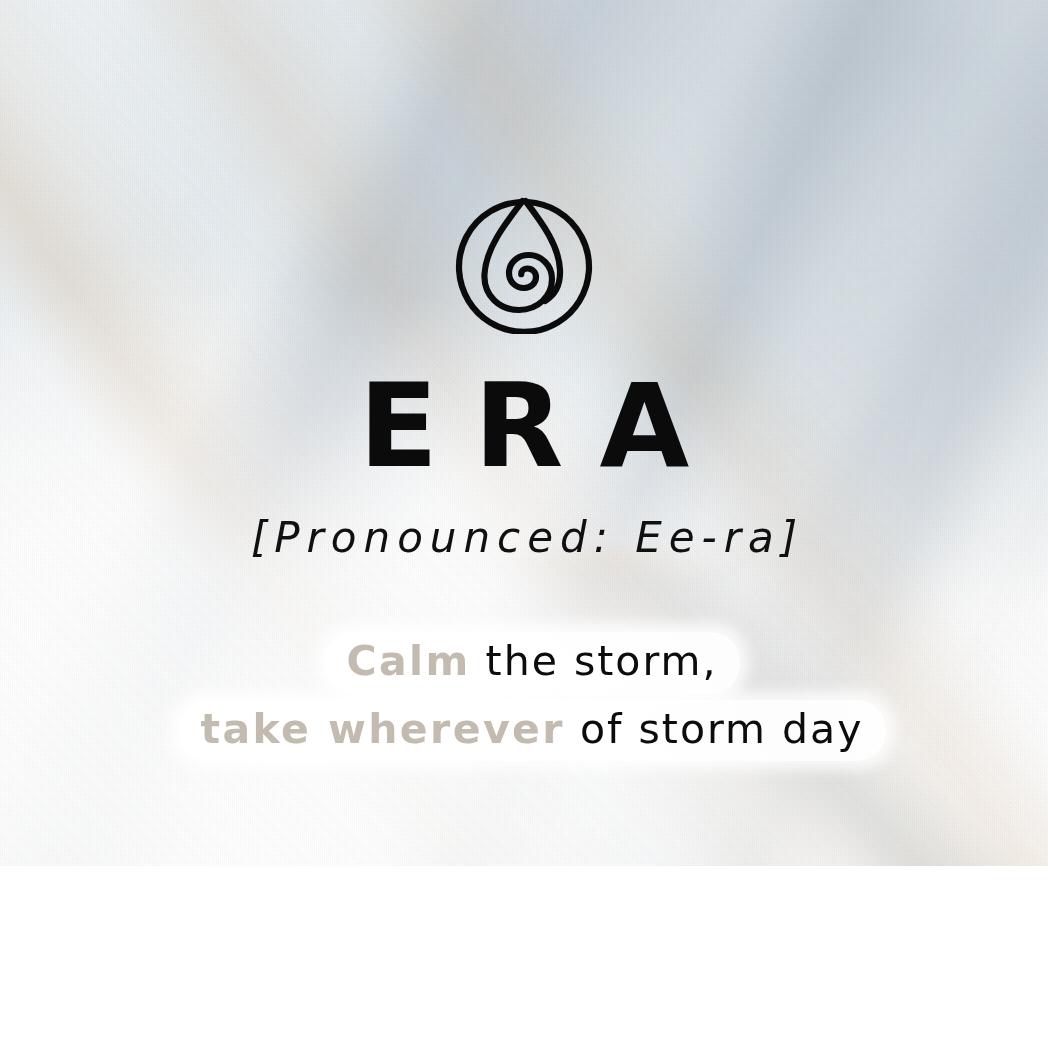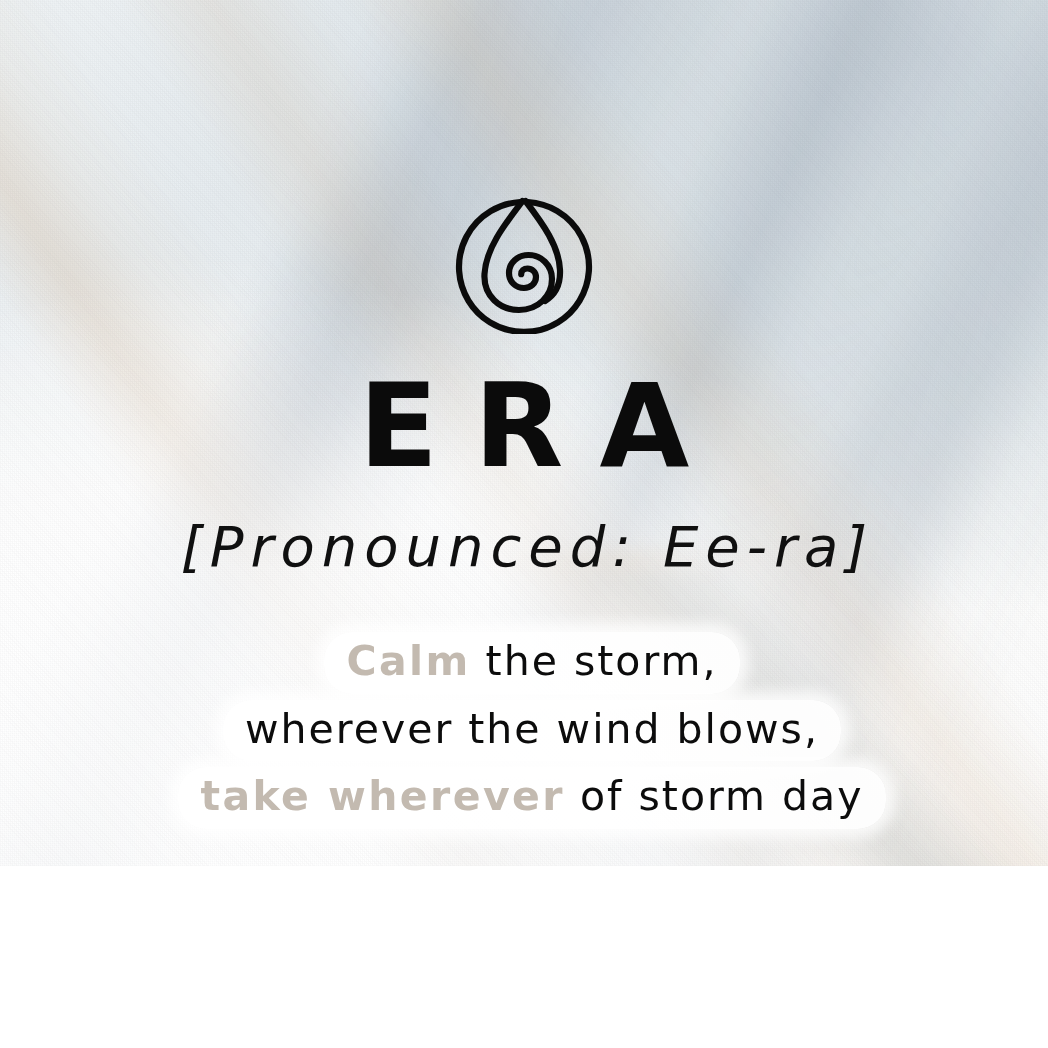--- a/index.html
+++ b/index.html
@@ -169,21 +169,21 @@
 
   .pronounce {
     position: absolute;
     top: 512px;
     left: 0;
     width: 100%;
     text-align: center;
     font-family: "DejaVu Sans", sans-serif;
     font-style: italic;
     font-weight: 400;
-    font-size: 56px;
+    font-size: 42px;
     line-height: 1.25;
     letter-spacing: 7px;
     text-indent: 7px;
     color: #101010;
   }
 
   .tagline {
     position: absolute;
     top: 632px;
     left: 8px;
@@ -257,23 +257,20 @@
     <div class="wordmark">ERA</div>
 
     <div class="pronounce">[Pronounced: Ee-ra]</div>
 
     <div class="tagline">
 
       <div class="tag-line">
         <span class="tag-accent">Calm</span><span class="tag-plain"> the storm,</span>
       </div>
 
-      <div class="tag-line">
-        <span class="tag-accent"></span><span class="tag-plain">wherever the wind blows,</span>
-      </div>
 
       <div class="tag-line">
         <span class="tag-accent">take wherever</span><span class="tag-plain"> of storm day</span>
       </div>
 
     </div>
   </div>
 </div>
 
 </body></html>

